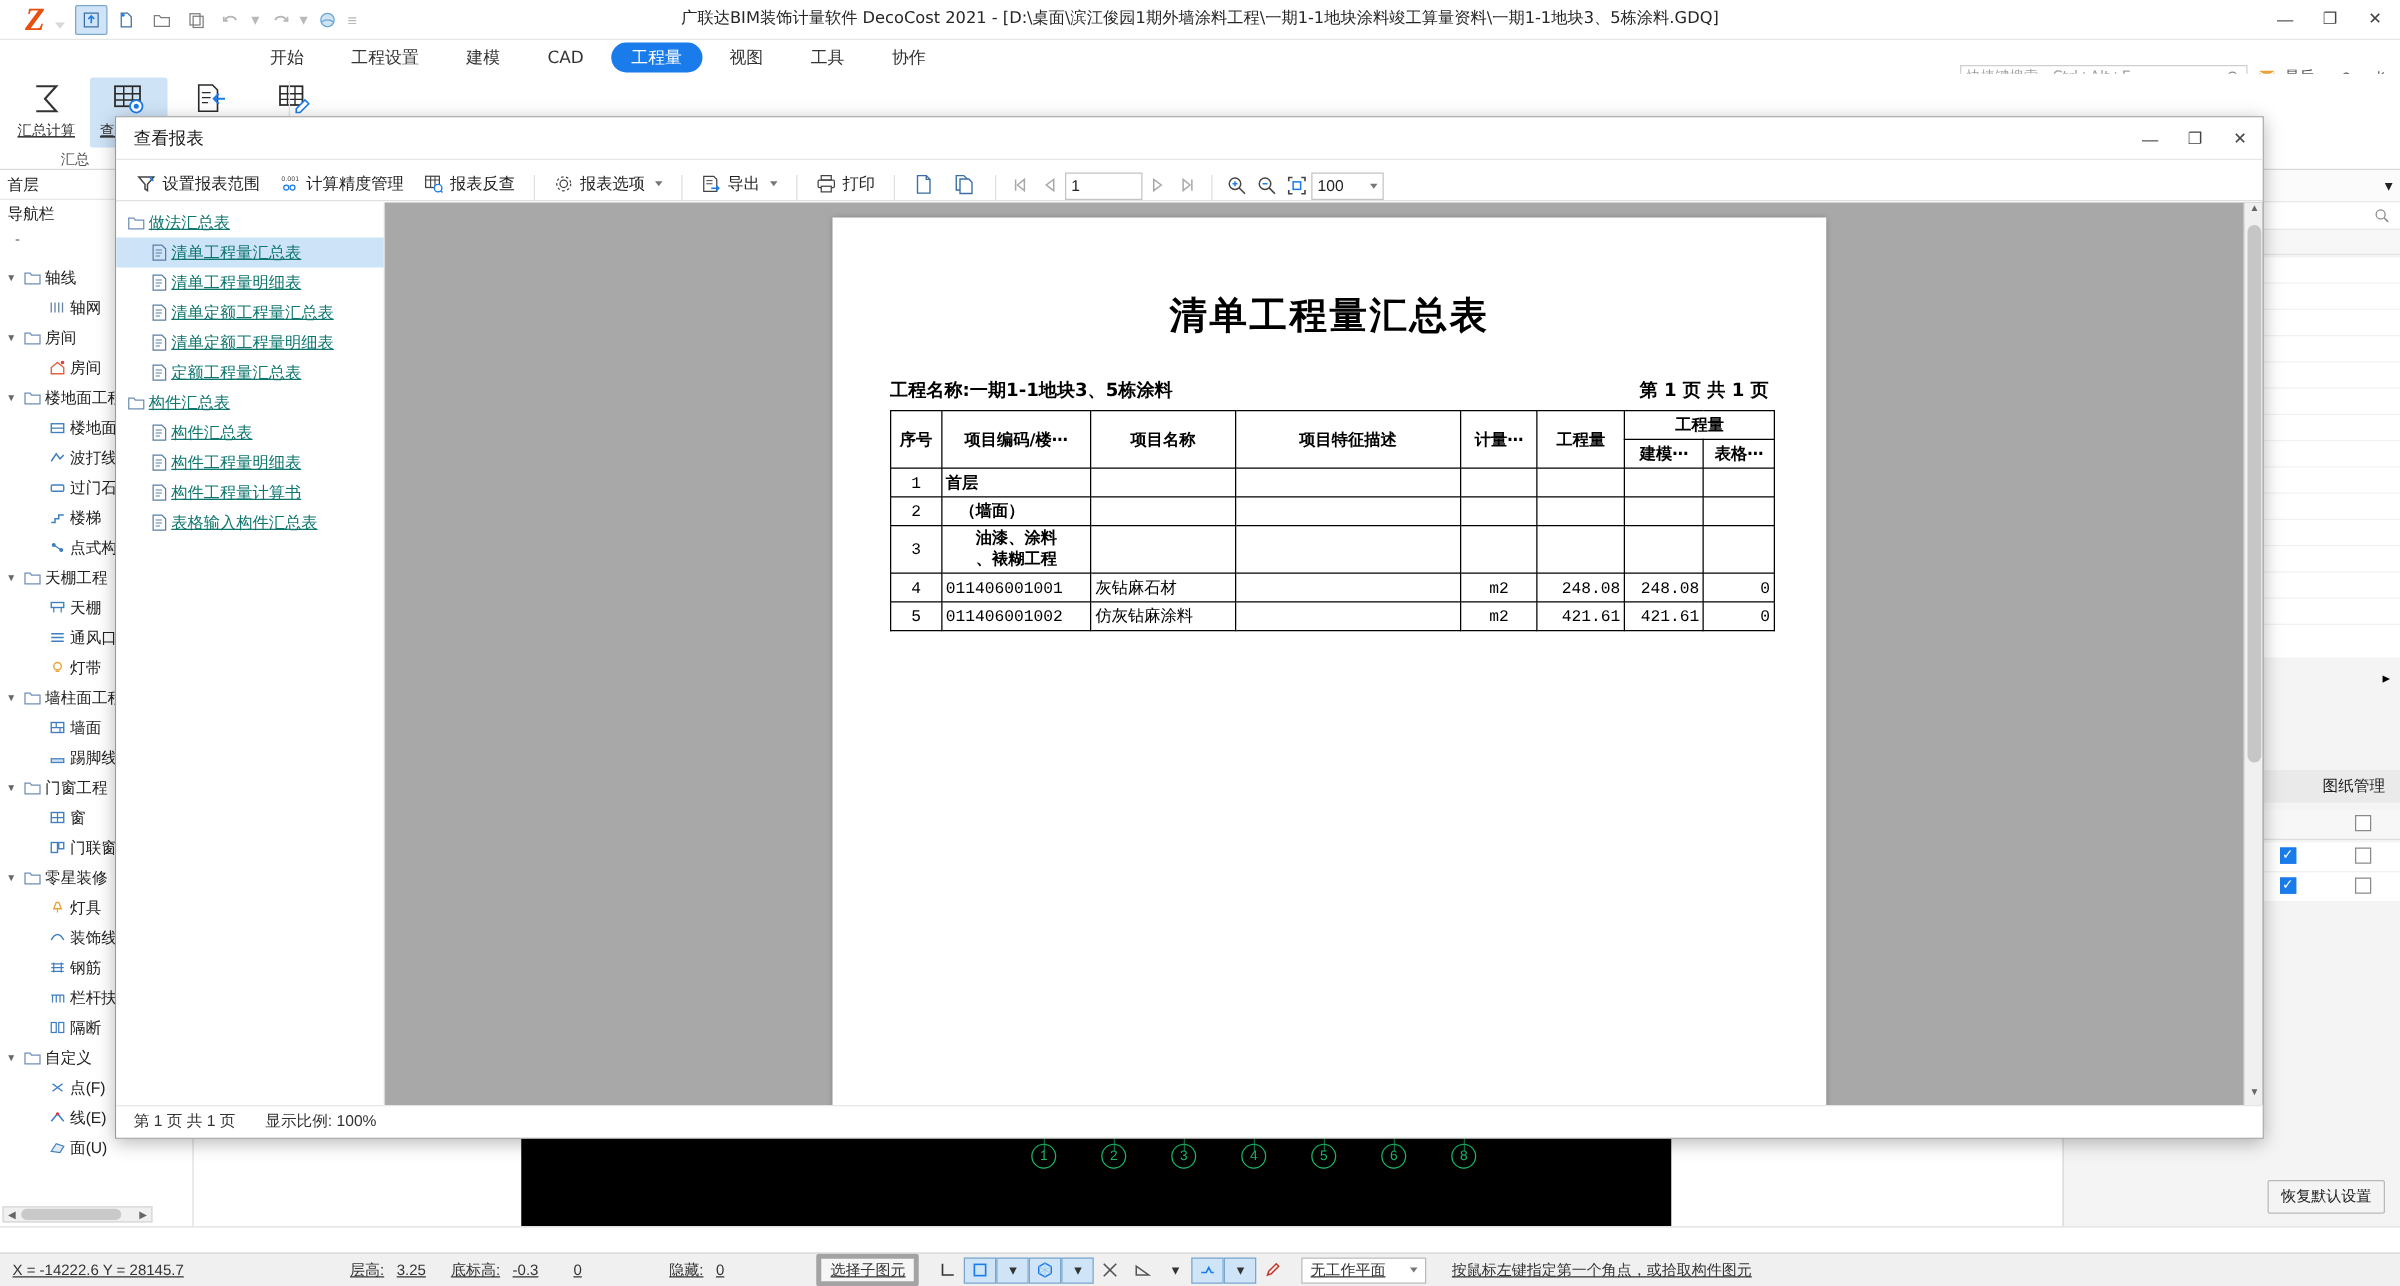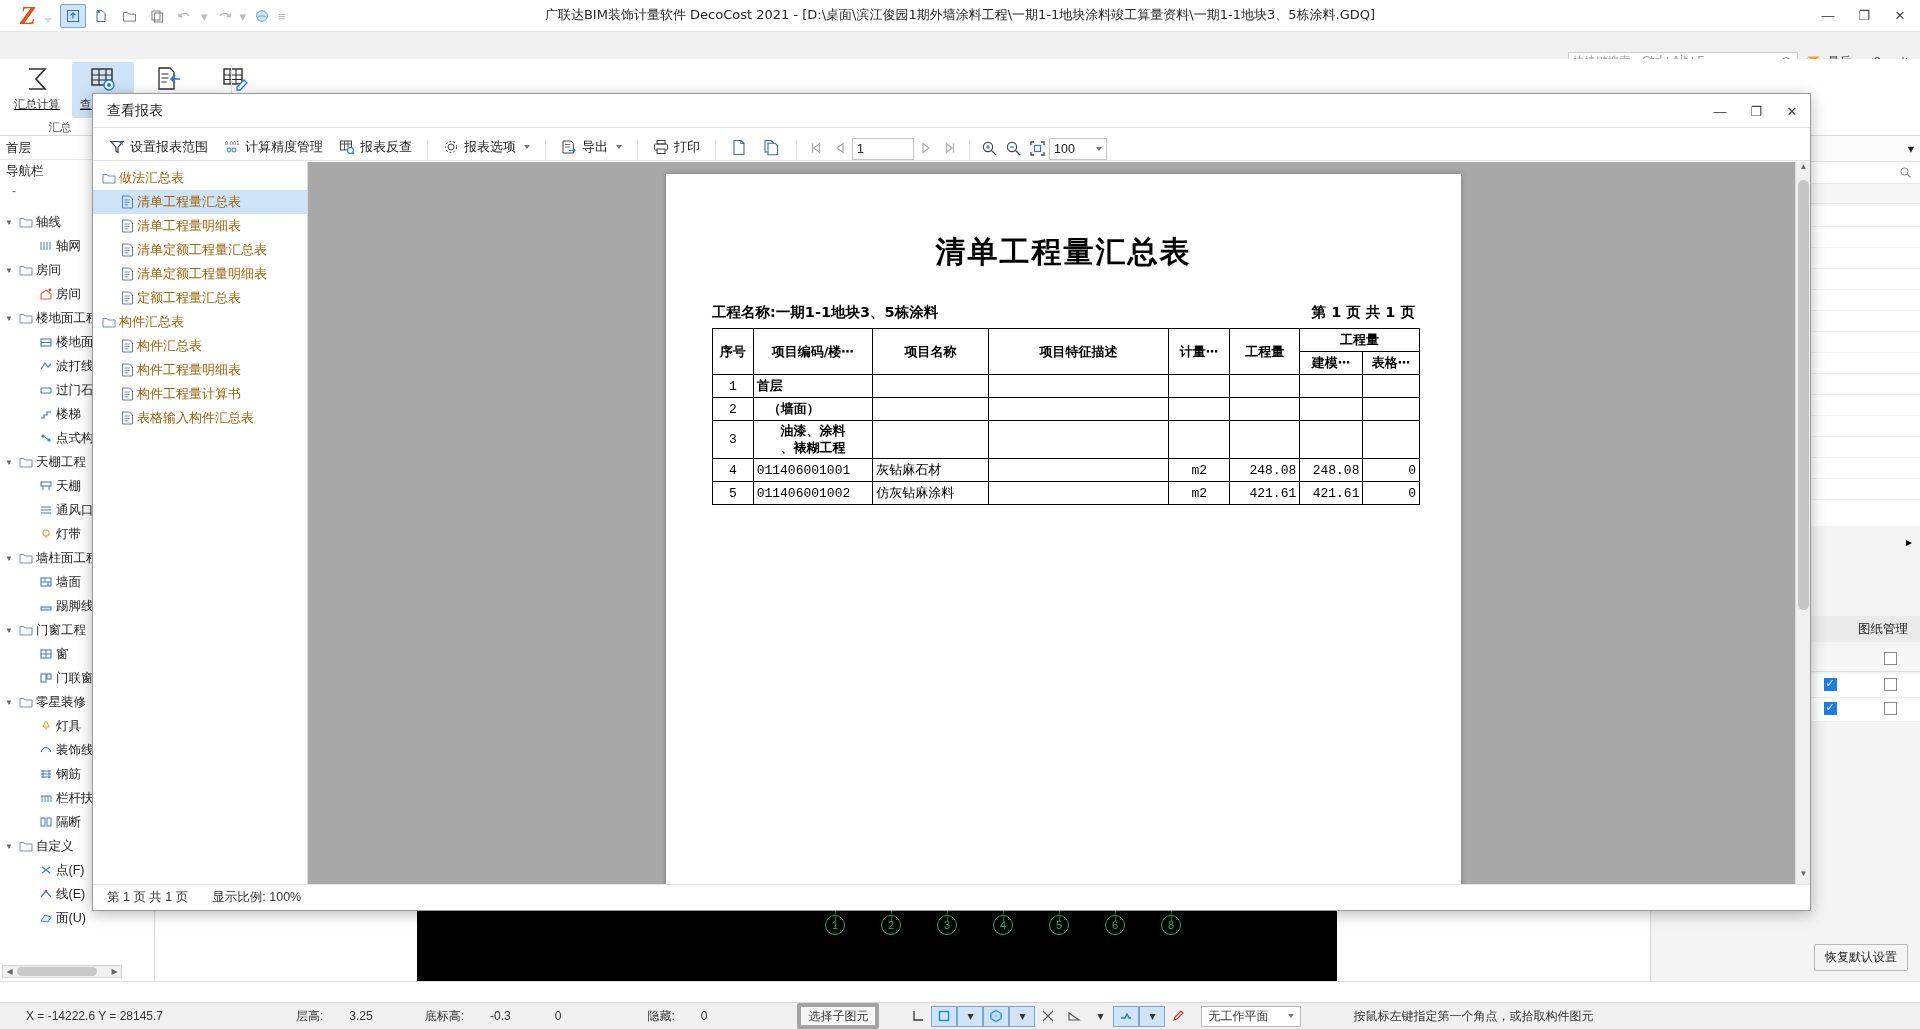--- a/index.html
+++ b/index.html
@@ -129,21 +129,21 @@
   .chk.on:after{content:"✓"; position:absolute; left:1px; top:-2px; color:#fff; font-size:11px;}
   .rp2-row{ position:absolute; left:0;right:0; height:24px; display:flex; align-items:center;
      font-size:12.5px; color:#222; background:#fff; border-bottom:1px solid #eee;}
   .btn-default{ position:absolute; right:12px; bottom:10px; padding:4px 10px; background:#f4f4f4;
      border:1px solid #b9b9b9; border-radius:2px; font-size:12px; color:#222; cursor:pointer;}
 
   
   .statusbar{ position:absolute; left:0; bottom:0; width:1920px; height:27px;
      background:#f0f0f0; border-top:1px solid #d8d8d8; display:flex; align-items:center;
      font-size:12px; color:#333;}
-  .statusbar .seg{ padding:0 26px; white-space:nowrap;}
+  .statusbar .seg{ padding:0 10px; white-space:nowrap;text-decoration:underline;}
   .sb-btn{ border:4px solid #a3a3a3; background:#f6f6f6; border-radius:2px; padding:2px 7px;
      font-size:12px; cursor:pointer;}
   .sb-ic{ width:26px;height:21px;border:1px solid transparent; display:flex;align-items:center;
      justify-content:center; cursor:pointer; color:#333;}
   .sb-ic.on{ background:#cfe5f7; border-color:#7ba7cd;}
   .sb-sel{ border:1px solid #b9b9b9; background:#fff; height:21px; display:flex;align-items:center;
      padding:0 6px; font-size:12px; min-width:100px; justify-content:space-between; cursor:pointer;}
   .lowerbar{ position:absolute; left:0; bottom:27px; width:1920px; height:21px; background:#fff;
     border-top:1px solid #e0e0e0;}
 
@@ -166,21 +166,21 @@
   .pageinput{ width:62px;height:22px;border:1px solid #c4c4c4;background:#fff;padding:0 4px;
      font-size:12.5px; color:#222; display:flex;align-items:center;}
   .zoomsel{ width:58px;height:22px;border:1px solid #c4c4c4;background:#fff;padding:0 4px;
      font-size:12.5px; color:#222; display:flex;align-items:center;justify-content:space-between;}
   .navbtn{ width:24px;height:24px;display:flex;align-items:center;justify-content:center;
      color:#9a9a9a; cursor:pointer;}
   .navbtn.en{color:#444;}
 
   .dlg-body{ position:absolute; left:0; right:0; top:68px; bottom:26px; display:flex; }
   .rep-tree{ width:215px; background:#fff; border-right:1px solid #d9d9d9; padding-top:4px;}
-  .rnode{ height:24px; display:flex; align-items:center; font-size:13px; color:#a16207; cursor:pointer;}
+  .rnode{ height:24px; display:flex; align-items:center; font-size:13px; color:#0f766e; cursor:pointer;text-decoration:underline;}
   .rnode.sel{ background:#cde3f7;}
   .rnode.folder{ padding-left:6px;}
   .rnode.leaf{ padding-left:24px;}
   .rnode .ic{ width:20px; display:flex;align-items:center;justify-content:center;}
   .rep-view{ flex:1; background:#a8a8a8; position:relative; overflow:hidden;}
   .paper{ position:absolute; left:358px; top:12px; width:795px; height:760px; background:#fff;
      box-shadow:0 0 5px rgba(0,0,0,.3);}
   .vscroll{ position:absolute; right:0; top:0; width:15px; bottom:0; background:#f0f0f0;
      border-left:1px solid #dcdcdc;}
   .vscroll .thumb{position:absolute; left:2px; top:2px; width:11px; height:430px; background:#c6c6c6;border-radius:6px;}
@@ -265,20 +265,30 @@
 
     <div class="app-title">广联达BIM装饰计量软件 DecoCost 2021 - [D:\桌面\滨江俊园1期外墙涂料工程\一期1-1地块涂料竣工算量资料\一期1-1地块3、5栋涂料.GDQ]</div>
 
     <div class="win-ctl">
       <div>—</div>
       <div>❐</div>
       <div class="close">✕</div>
     </div>
   </div>
 
+  <div class="ribbon-tabs">
+    <div class="rtab">开始</div>
+    <div class="rtab">工程设置</div>
+    <div class="rtab">建模</div>
+    <div class="rtab">CAD</div>
+    <div class="rtab active">工程量</div>
+    <div class="rtab">视图</div>
+    <div class="rtab">工具</div>
+    <div class="rtab">协作</div>
+  </div>
 
   <div class="ribbon-right">
     <div class="searchbox">
       <span class="ph">快捷键搜索，Ctrl+Alt+E</span>
       <span>
         <svg width="12" height="12" viewBox="0 0 12 12">
             <circle cx="5" cy="5" r="3.4" fill="none" stroke="#8a8a8a"></circle>
             <path d="M7.6 7.6L10.5 10.5" stroke="#8a8a8a" stroke-width="1.2"></path>
           </svg>
       </span>

